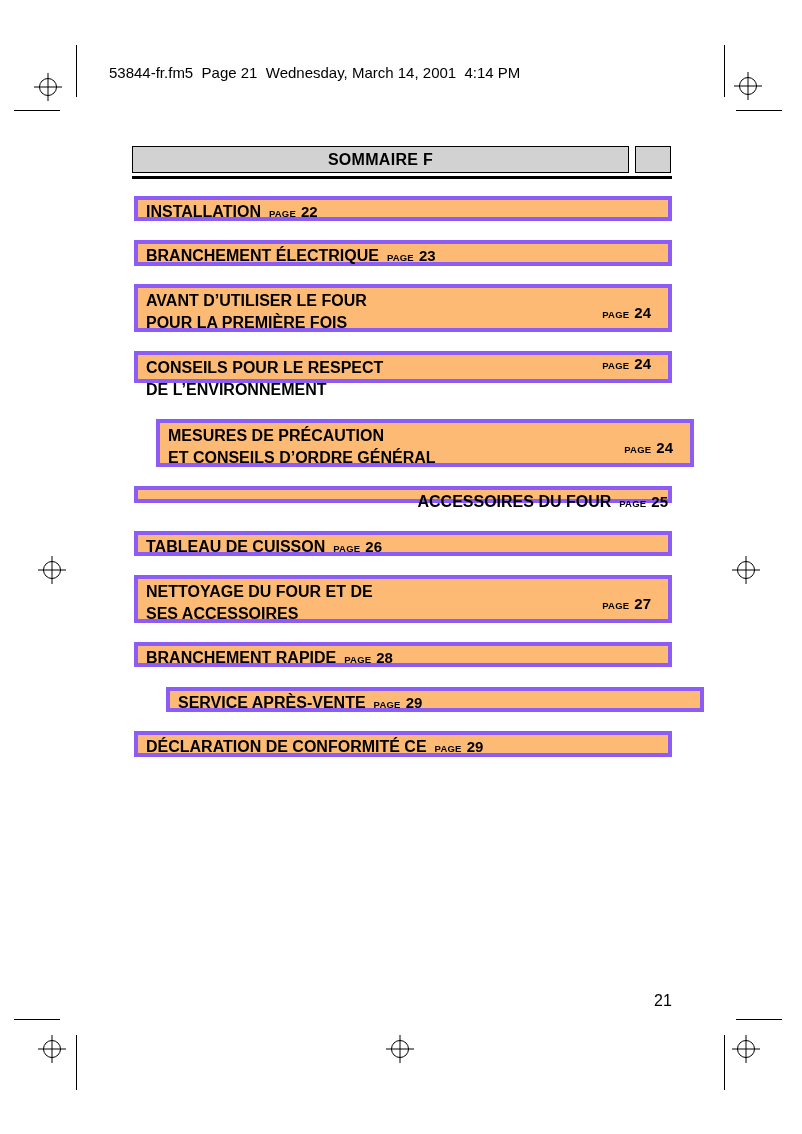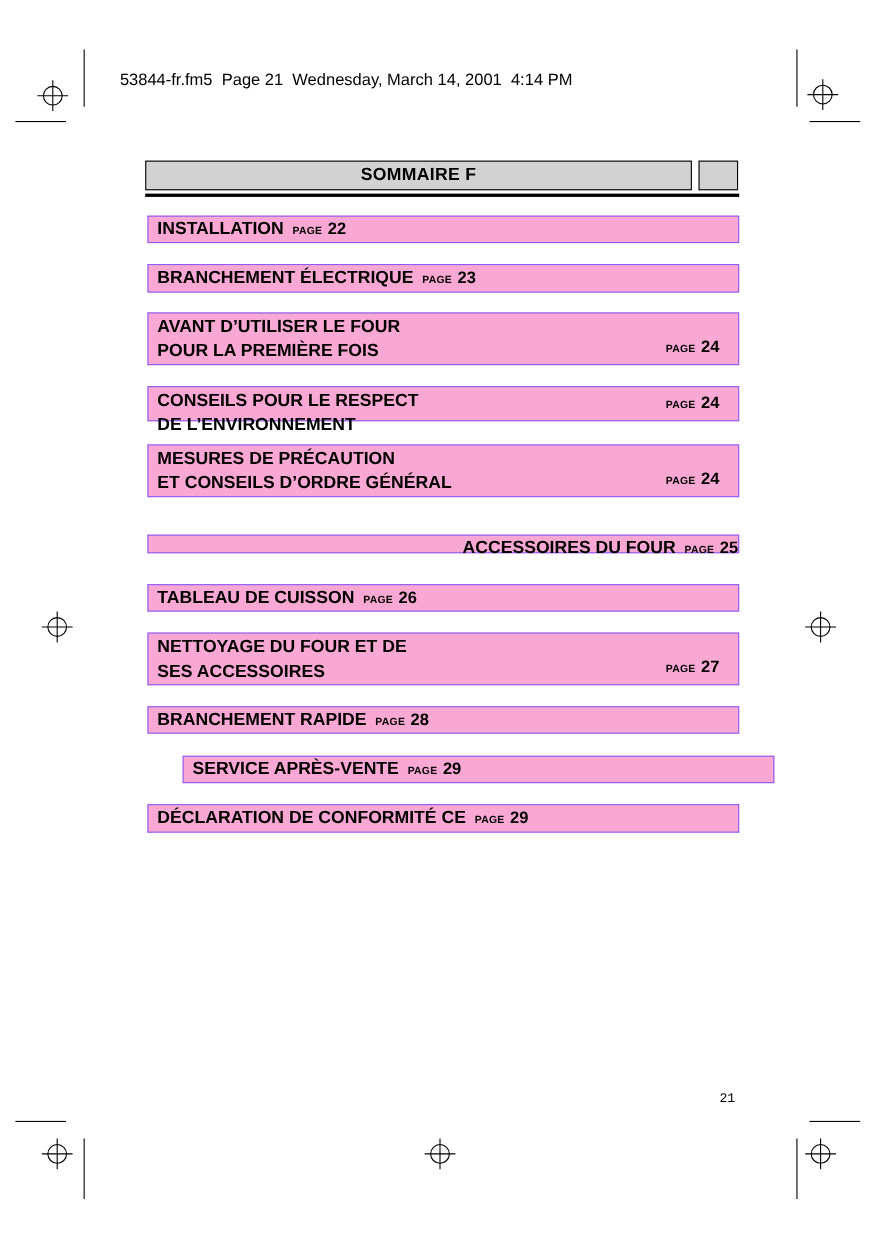--- a/index.html
+++ b/index.html
@@ -48,38 +48,37 @@
     position: absolute;
     left: 132px; top: 176px;
     width: 540px; height: 3px;
     background: #000;
   }
 
   .entry {
     position: absolute;
     left: 134px;
     width: 538px;
-    background: #f9a8d4;
-    border: 1px solid #8b5cf6;
+    background: #fdba74;
+    border: 4px solid #8b5cf6;
     padding-left: 8px;
   }
   .entry.single { white-space: nowrap; line-height: 23px; }
   .t  { font-weight: bold; font-size: 16px; }
   .pw { font-weight: bold; font-size: 9.5px; margin-left: 8px; letter-spacing: 0.2px; }
   .pn { font-weight: bold; font-size: 15px; margin-left: 5px; }
   .entry .titles { padding-top: 2px; }
   .entry .titles div { font-weight: bold; font-size: 16px; line-height: 22px; }
   .pageline { position: absolute; right: 17px; bottom: 6px; white-space: nowrap; }
   .pageline .pw { margin-left: 0; }
 
   .footer-page {
     position: absolute;
     left: 654px; top: 992px;
-    font-size: 12px;
-    font-family: Liberation Mono, monospace;
+    font-size: 16px;
   }
 </style>
 </head>
 <body>
 
 <div class="page">
 
   <div class="cropline" style="left:76px; top:45px; width:1px; height:52px;"></div>
   <div class="cropline" style="left:724px; top:45px; width:1px; height:52px;"></div>
   <div class="cropline" style="left:14px; top:110px; width:46px; height:1px;"></div>
@@ -154,21 +153,21 @@
   <div class="entry double" style="top:351px; height:32px;">
     <div class="titles">
       <div>CONSEILS POUR LE RESPECT</div>
       <div>DE L’ENVIRONNEMENT</div>
     </div>
     <div class="pageline">
       <span class="pw">PAGE</span><span class="pn">24</span>
     </div>
   </div>
 
-  <div class="entry double" style="top:404px; height:48px;">
+  <div class="entry double" style="top:419px; height:48px;margin-left:22px;">
     <div class="titles">
       <div>MESURES DE PRÉCAUTION</div>
       <div>ET CONSEILS D’ORDRE GÉNÉRAL</div>
     </div>
     <div class="pageline">
       <span class="pw">PAGE</span><span class="pn">24</span>
     </div>
   </div>
 
   <div class="entry single" style="top:486px; height:17px;text-align:right;">

